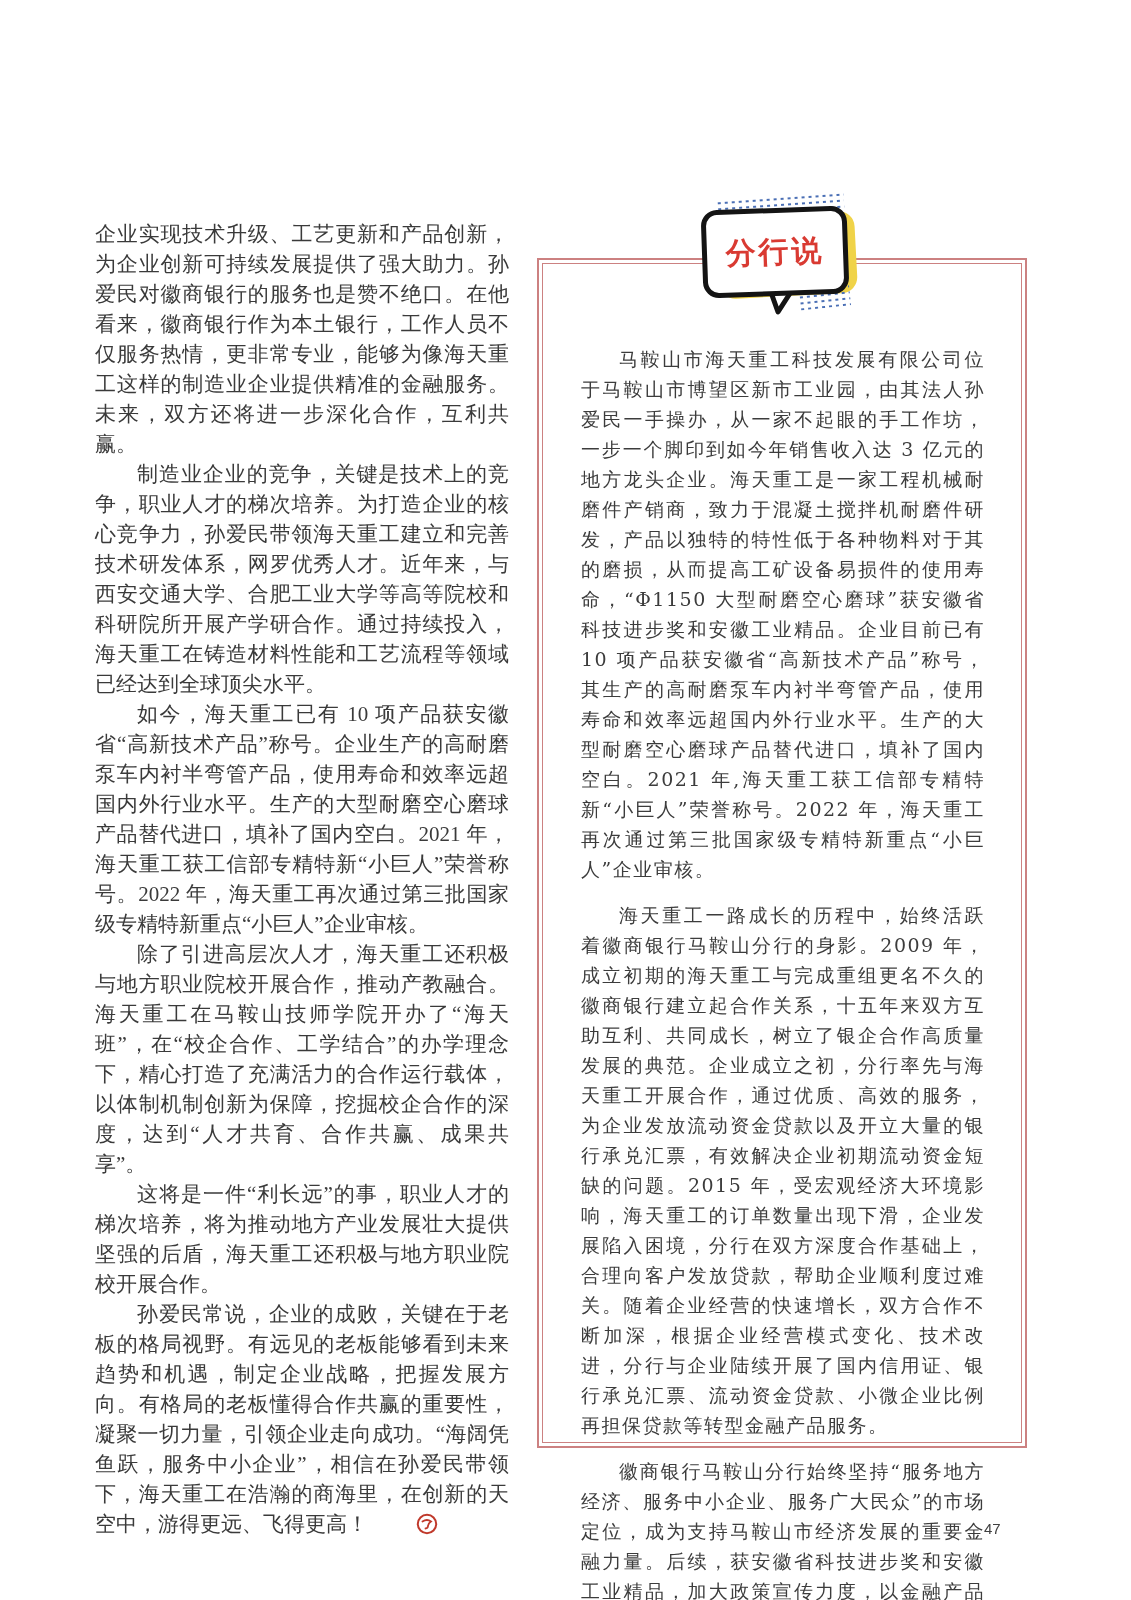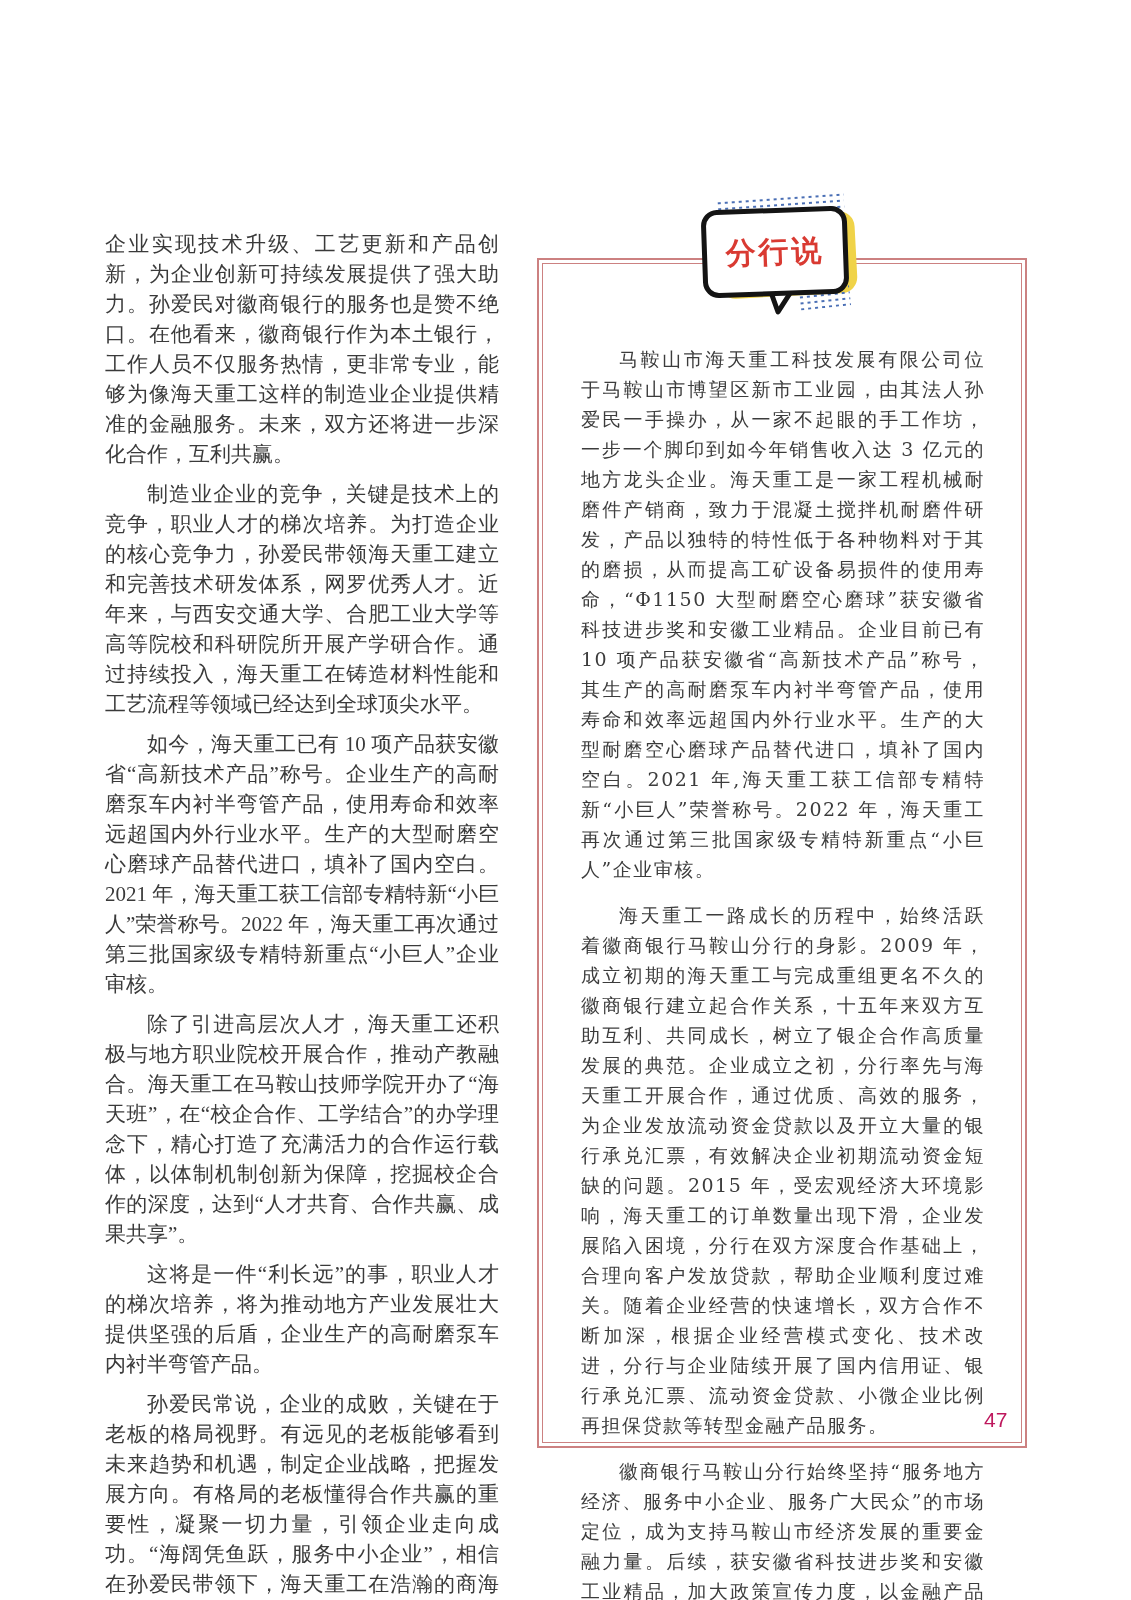--- a/index.html
+++ b/index.html
@@ -9,21 +9,21 @@
     background:#ffffff;
     overflow:hidden;
     font-family:"Liberation Serif", serif;
   }
   
   .left-col{
     position:absolute;left:95px;top:219px;width:414px;
     color:#3a3a3a;font-size:21px;line-height:30px;
     text-align:justify;
   }
-  .left-col p{margin:10px;text-indent:2em;}
+  .left-col p{margin:0;text-indent:2em;}
   .left-col p.no-indent{text-indent:0;}
   
   .sidebar-box{
     position:absolute;left:537px;top:258px;width:490px;height:1190px;
     border:2px solid #cc8181;box-sizing:border-box;background:#ffffff;
   }
   .box-inner{position:absolute;inset:3px;border:1px solid #cc8181;}
   .box-content{
     position:absolute;left:26px;right:24px;top:68px;
     color:#3c3c3c;font-size:19px;line-height:30px;
@@ -55,36 +55,36 @@
     transform:rotate(-2deg);
     display:flex;align-items:center;justify-content:center;
   }
   .bubble-label{
     color:#d93a32;font-size:30px;font-weight:bold;letter-spacing:3px;
     font-family:"Liberation Sans", sans-serif;
   }
   .bubble-tail{position:absolute;left:76px;top:92px;}
   
   .page-number{
-    position:absolute;left:984px;top:1408px;
-    color:#be185d;font-size:21px;
+    position:absolute;left:984px;top:1520px;
+    color:#404040;font-size:15px;
     font-family:"Liberation Sans", sans-serif;
   }
 </style>
 </head>
 <body>
 
 <div class="page">
 
   <div class="left-col">
     <p class="no-indent">企业实现技术升级、工艺更新和产品创新，为企业创新可持续发展提供了强大助力。孙爱民对徽商银行的服务也是赞不绝口。在他看来，徽商银行作为本土银行，工作人员不仅服务热情，更非常专业，能够为像海天重工这样的制造业企业提供精准的金融服务。未来，双方还将进一步深化合作，互利共赢。</p>
     <p>制造业企业的竞争，关键是技术上的竞争，职业人才的梯次培养。为打造企业的核心竞争力，孙爱民带领海天重工建立和完善技术研发体系，网罗优秀人才。近年来，与西安交通大学、合肥工业大学等高等院校和科研院所开展产学研合作。通过持续投入，海天重工在铸造材料性能和工艺流程等领域已经达到全球顶尖水平。</p>
     <p>如今，海天重工已有 10 项产品获安徽省“高新技术产品”称号。企业生产的高耐磨泵车内衬半弯管产品，使用寿命和效率远超国内外行业水平。生产的大型耐磨空心磨球产品替代进口，填补了国内空白。2021 年，海天重工获工信部专精特新“小巨人”荣誉称号。2022 年，海天重工再次通过第三批国家级专精特新重点“小巨人”企业审核。</p>
     <p>除了引进高层次人才，海天重工还积极与地方职业院校开展合作，推动产教融合。海天重工在马鞍山技师学院开办了“海天班”，在“校企合作、工学结合”的办学理念下，精心打造了充满活力的合作运行载体，以体制机制创新为保障，挖掘校企合作的深度，达到“人才共育、合作共赢、成果共享”。</p>
-    <p>这将是一件“利长远”的事，职业人才的梯次培养，将为推动地方产业发展壮大提供坚强的后盾，企业生产的高耐磨泵车内衬半弯管产品。</p>
+    <p>这将是一件“利长远”的事，职业人才的梯次培养，将为推动地方产业发展壮大提供坚强的后盾，海天重工还积极与地方职业院校开展合作。</p>
     <p>
       <span>孙爱民常说，企业的成败，关键在于老板的格局视野。有远见的老板能够看到未来趋势和机遇，制定企业战略，把握发展方向。有格局的老板懂得合作共赢的重要性，凝聚一切力量，引领企业走向成功。“海阔凭鱼跃，服务中小企业”，相信在孙爱民带领下，海天重工在浩瀚的商海里，在创新的天空中，游得更远、飞得更高！</span><span class="seal"><svg width="22" height="22" viewBox="0 0 22 22">
             <circle cx="11" cy="11" r="9.2" fill="none" stroke="#c0392b" stroke-width="2"></circle>
             <path d="M6.5 8.5 Q11 5.5 15 8.5 Q12.5 10 12 13 Q11.8 15.5 9.5 15.5" fill="none" stroke="#c0392b" stroke-width="1.8" stroke-linecap="round"></path>
           </svg></span>
     </p>
   </div>
 
   <div class="sidebar-box">
     <div class="box-inner"></div>

